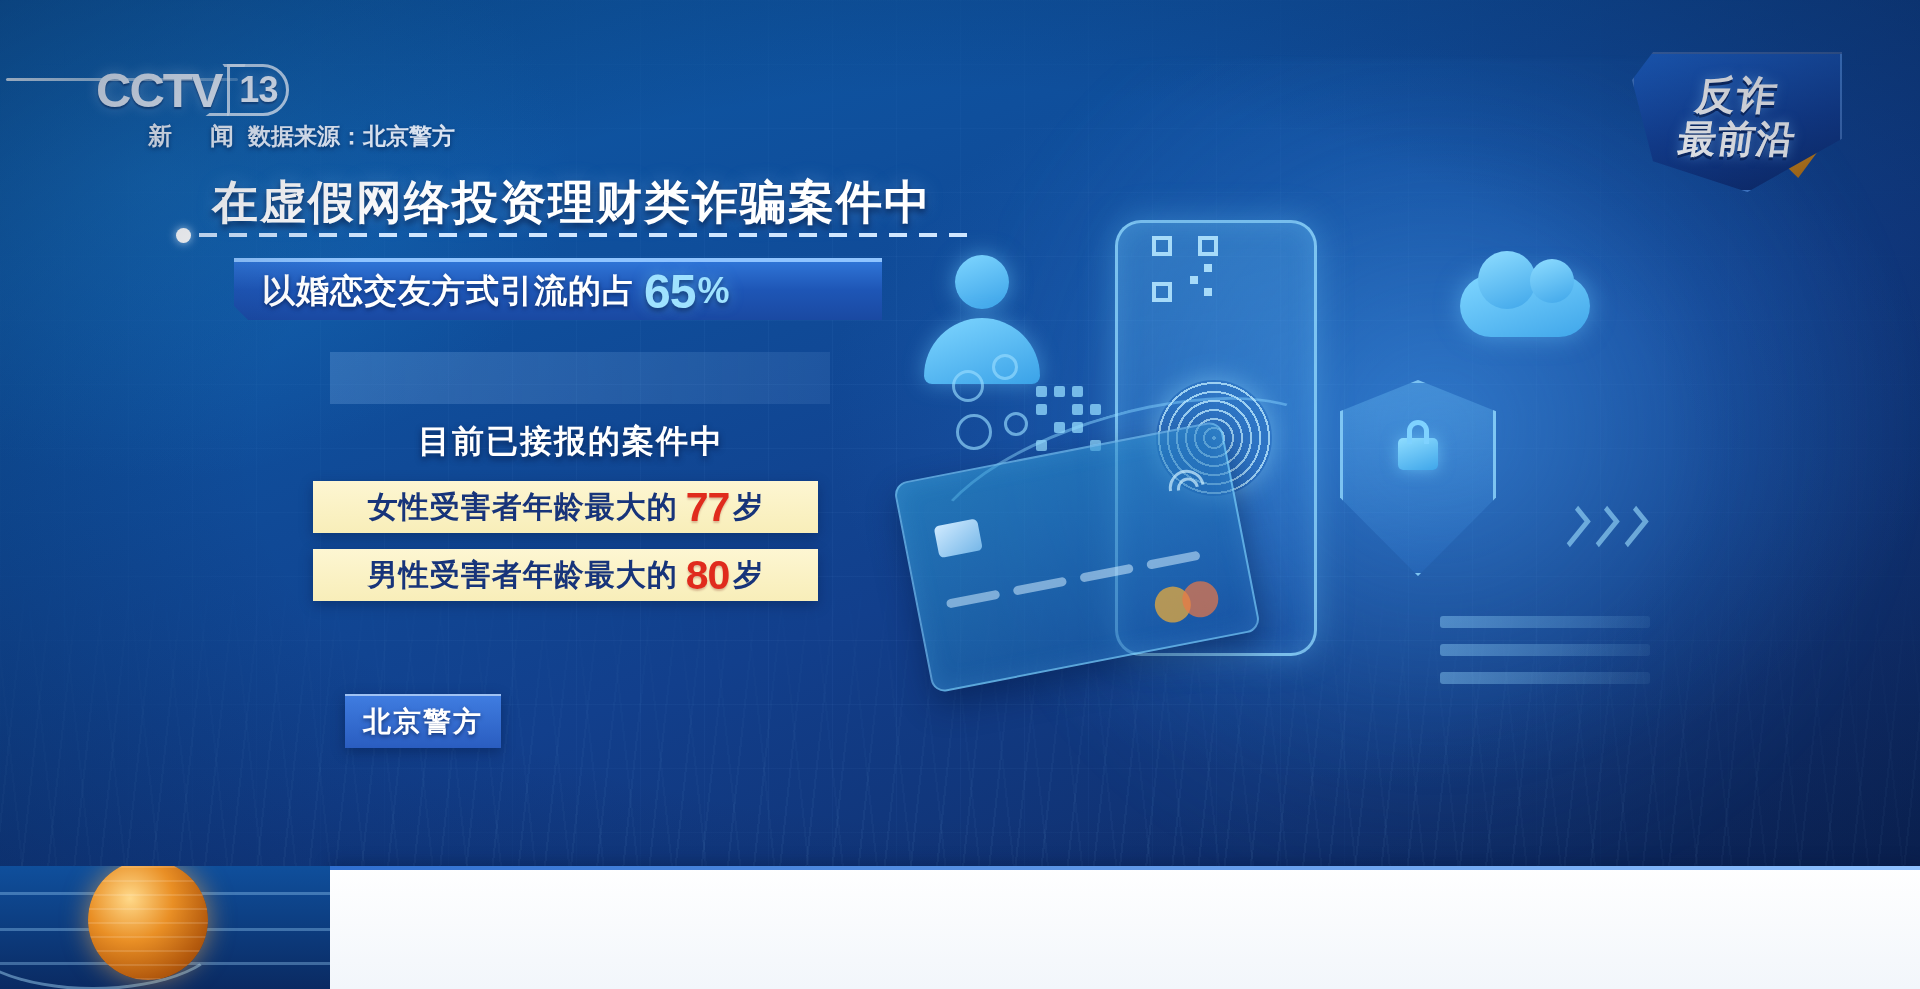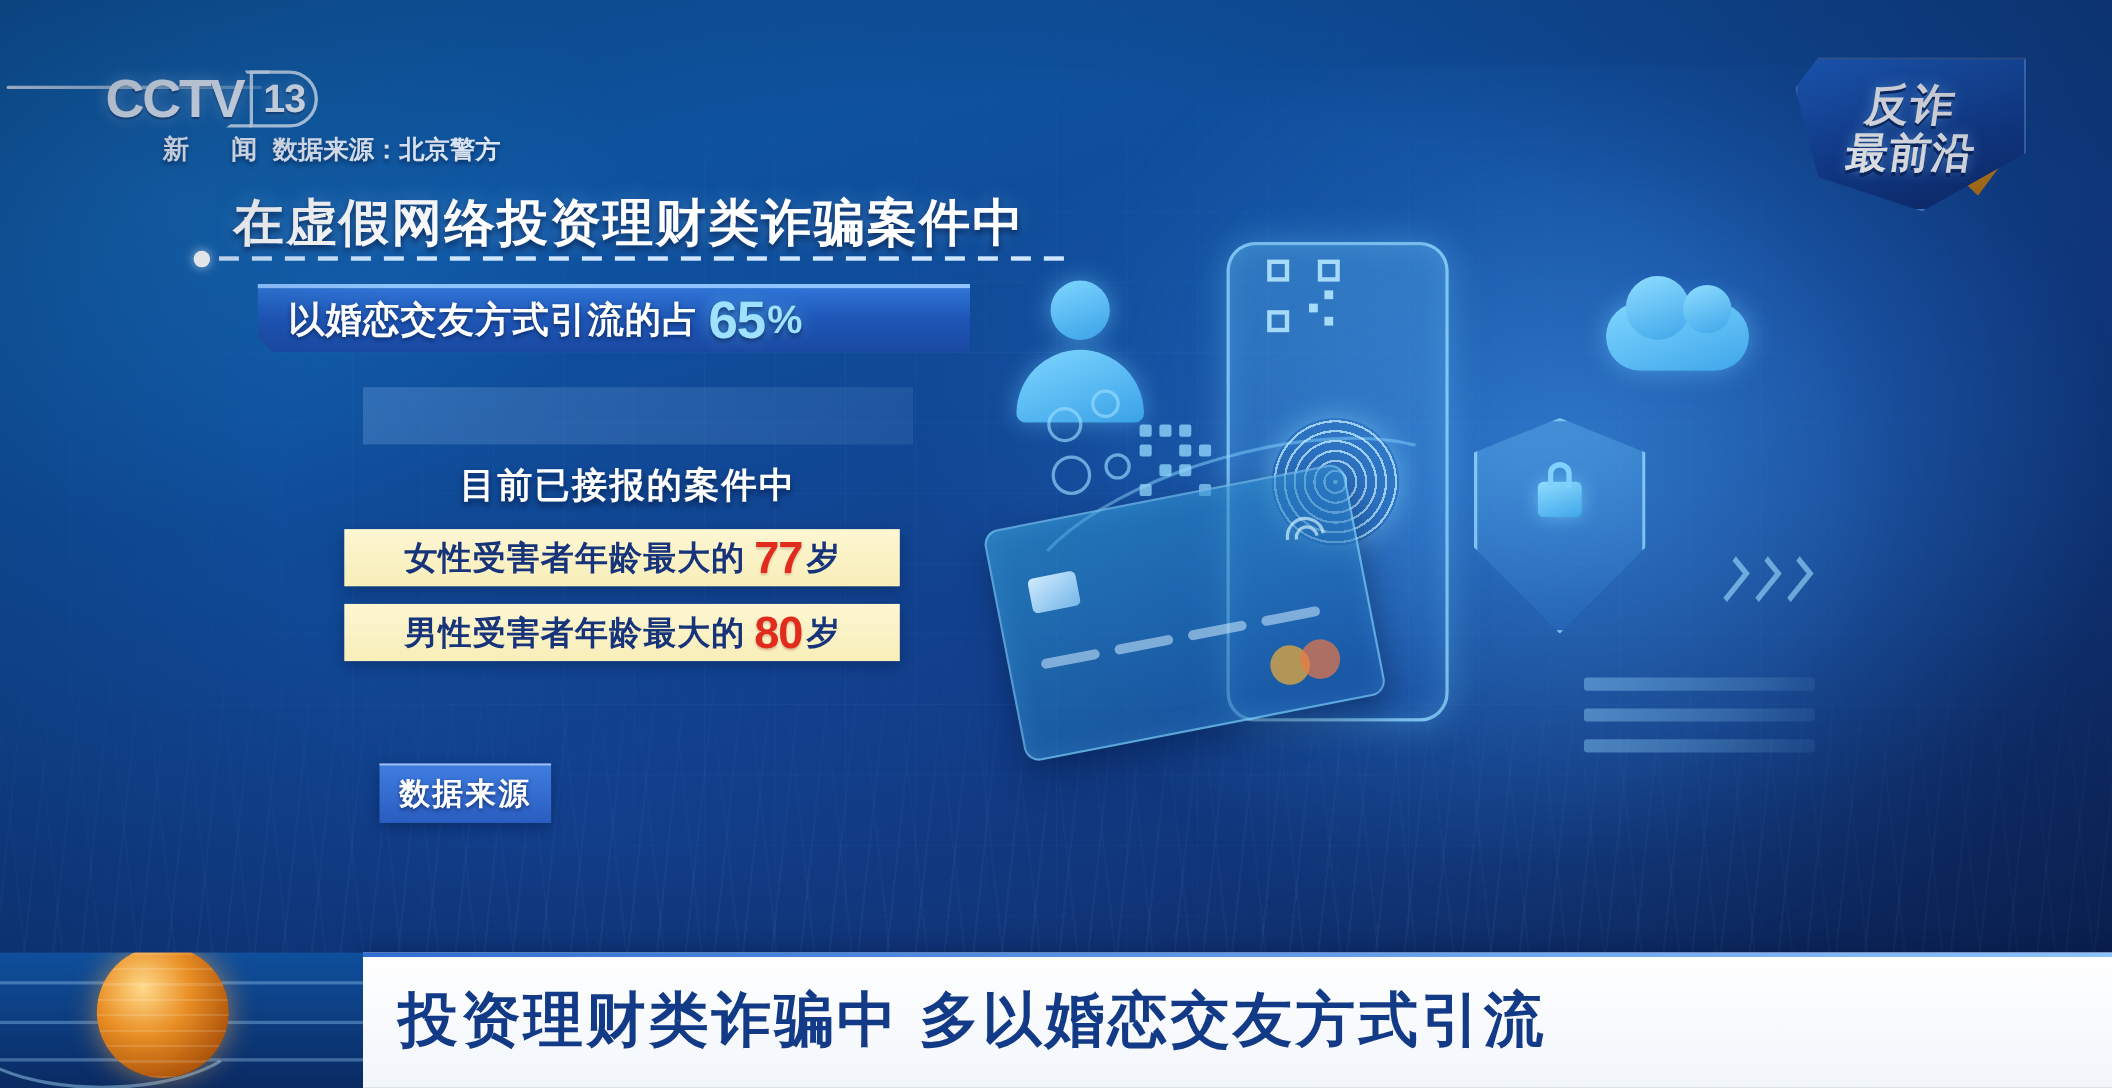--- a/index.html
+++ b/index.html
@@ -401,24 +401,23 @@
 
     <div class="panel-lines">
       <i></i>
         <i></i>
         <i></i>
     </div>
   </div>
 
   <div class="bg-vign"></div>
 
-  <div class="lt-tag">数据来源</div>
+  <div class="lt-tag">北京警方</div>
   <div class="lt-bar">
     <div class="topline"></div>
-    <div class="lt-title">投资理财类诈骗中  多以婚恋交友方式引流</div>
   </div>
   <div class="lt-globe">
     <span class="streak s1"></span>
     <span class="streak s2"></span>
     <span class="streak s3"></span>
     <span class="curve"></span>
     <span class="ball"></span>
   </div>
 
 </div>

